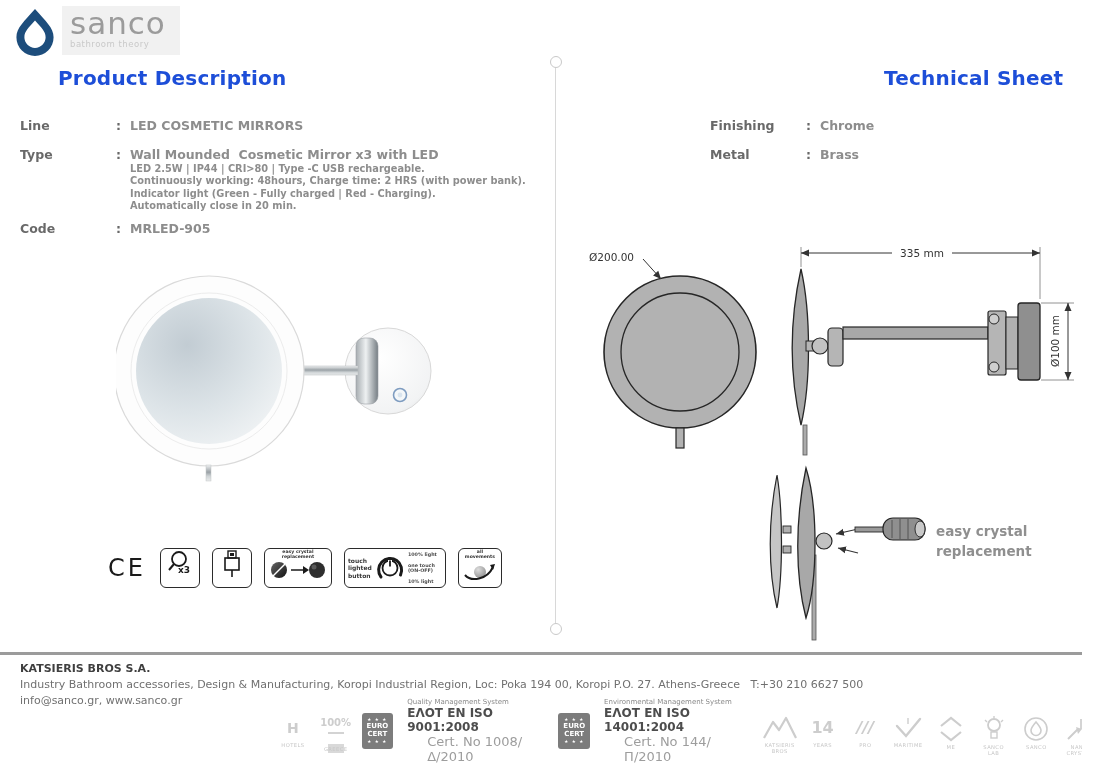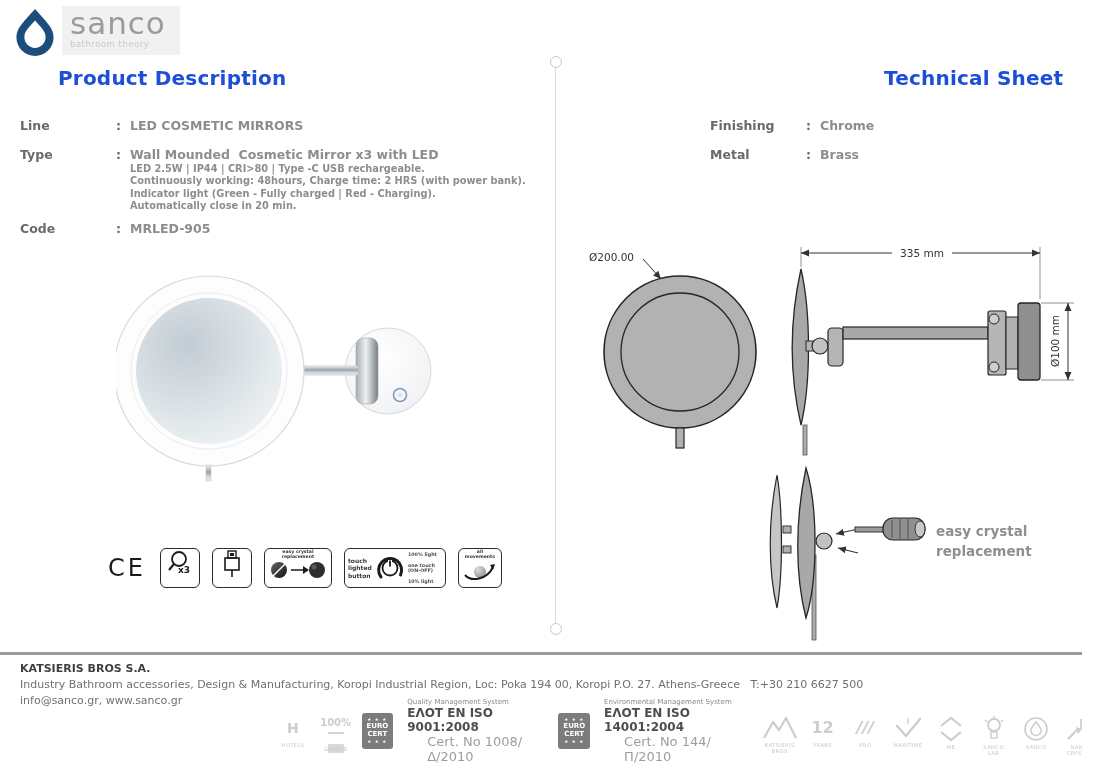--- a/index.html
+++ b/index.html
@@ -347,21 +347,21 @@
       </div>
     </div>
 
     <div class="cicon">
       <svg width="34" height="24" viewBox="0 0 34 24">
           <polyline points="1,22 10,6 16,14 23,2 33,22" fill="none" stroke="#cdcdcd" stroke-width="2.2" stroke-linejoin="round"></polyline>
         </svg>
       <div class="lbl">KATSIERIS BROS</div>
     </div>
     <div class="cicon">
-      <div class="glyph" style="font-size:16px;">12</div>
+      <div class="glyph" style="font-size:16px;">14</div>
       <div class="lbl">YEARS</div>
     </div>
     <div class="cicon">
       <div class="glyph" style="font-style:italic;font-size:16px;">///</div>
       <div class="lbl">PRO</div>
     </div>
     <div class="cicon">
       <svg width="30" height="24" viewBox="0 0 30 24">
           <polyline points="4,10 13,20 27,3" fill="none" stroke="#cdcdcd" stroke-width="2.4" stroke-linecap="round"></polyline>
           <line x1="15" y1="2" x2="15" y2="8" stroke="#cdcdcd" stroke-width="1.4"></line>

